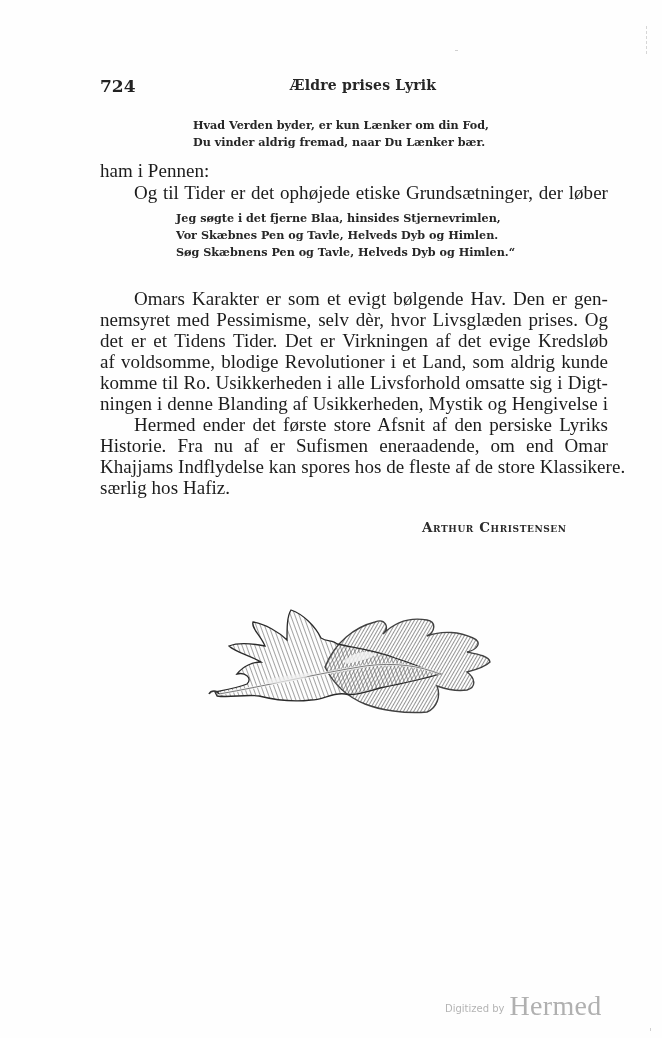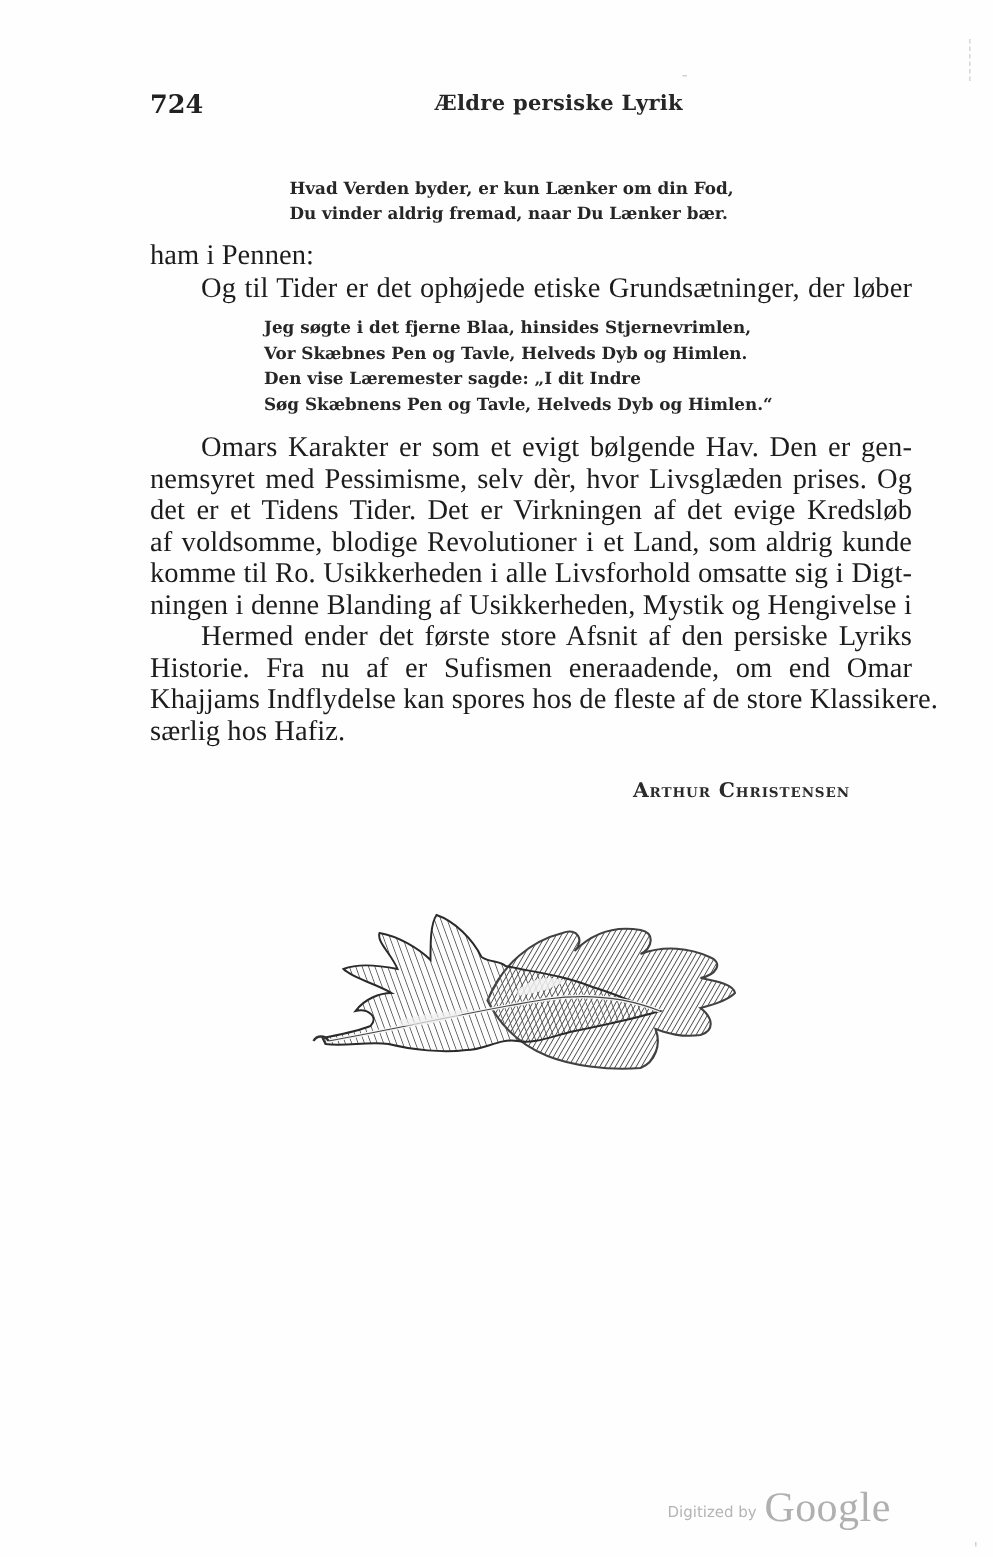--- a/index.html
+++ b/index.html
@@ -16,21 +16,21 @@
       color: #1e1e1e;
     }
     .page {
       position: absolute;
       left: 0; top: 0;
       width: 662px; height: 1038px;
       background: #fefefe;
     }
     .running-head {
       position: absolute;
-      top: 60px;
+      top: 76px;
       left: 100px;
       width: 510px;
       height: 22px;
     }
     .page-number {
       position: absolute;
       left: 0;
       top: 0;
       font-family: "DejaVu Serif", serif;
       font-size: 17px;
@@ -137,37 +137,36 @@
 </head>
 <body>
 
 <div class="page">
 
   <div class="edge-mark"></div>
   <div class="dust" style="left:455px;top:50px;"></div>
 
   <div class="running-head">
     <span class="page-number">724</span>
-    <span class="head-title">Ældre persiske Lyrik</span>
+    <span class="head-title">Ældre prises Lyrik</span>
   </div>
 
   <div class="verse verse-1">
     <div>Hvad Verden byder, er kun Lænker om din Fod,</div>
     <div>Du vinder aldrig fremad, naar Du Lænker bær.</div>
   </div>
 
   <div class="prose prose-1">
     <div class="ln last">ham i Pennen:</div>
     <div class="ln indent">Og til Tider er det ophøjede etiske Grundsætninger, der løber</div>
   </div>
 
   <div class="verse verse-2">
     <div>Jeg søgte i det fjerne Blaa, hinsides Stjernevrimlen,</div>
     <div>Vor Skæbnes Pen og Tavle, Helveds Dyb og Himlen.</div>
-    <div>Den vise Læremester sagde: „I dit Indre</div>
     <div>Søg Skæbnens Pen og Tavle, Helveds Dyb og Himlen.“</div>
   </div>
 
   <div class="prose prose-2">
     <div class="ln indent">Omars Karakter er som et evigt bølgende Hav.  Den er gen-</div>
     <div class="ln">nemsyret med Pessimisme, selv dèr, hvor Livsglæden prises.  Og</div>
     <div class="ln">det er et Tidens Tider.  Det er Virkningen af det evige Kredsløb</div>
     <div class="ln">af voldsomme, blodige Revolutioner i et Land, som aldrig kunde</div>
     <div class="ln">komme til Ro.  Usikkerheden i alle Livsforhold omsatte sig i Digt-</div>
     <div class="ln">ningen i denne Blanding af Usikkerheden, Mystik og Hengivelse i</div>
@@ -199,17 +198,17 @@
 
       <path d="M140 68 C150 60,160 58,172 62 C165 66,155 70,140 72 Z" fill="#f2f2f2" opacity="0.85"></path>
       <path d="M60 88 C80 84,95 82,110 80 C100 88,80 92,62 92 Z" fill="#efefef" opacity="0.7"></path>
 
       <path d="M4 102 C6 98,12 98,14 102" fill="none" stroke="#333" stroke-width="1.6"></path>
     </svg>
   </div>
 
   <div class="watermark">
     <span class="digitized">Digitized by</span>
-    <span class="brand">Google</span>
+    <span class="brand">Hermed</span>
   </div>
 
   <div class="dust" style="left:650px;top:1028px;width:1px;height:3px;"></div>
 </div>
 
 </body></html>

